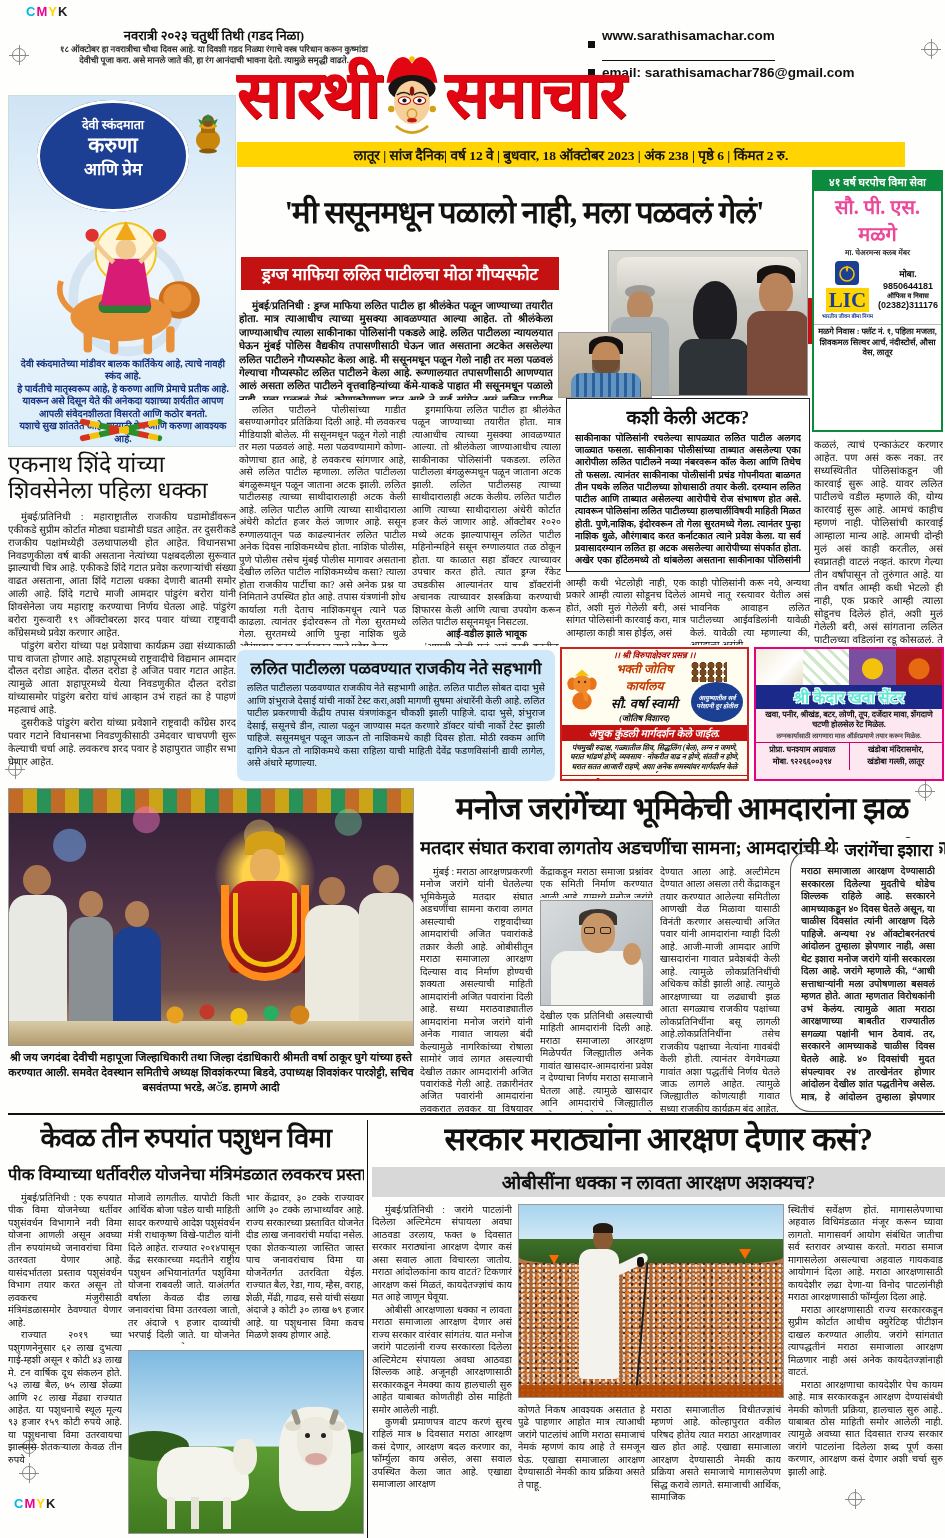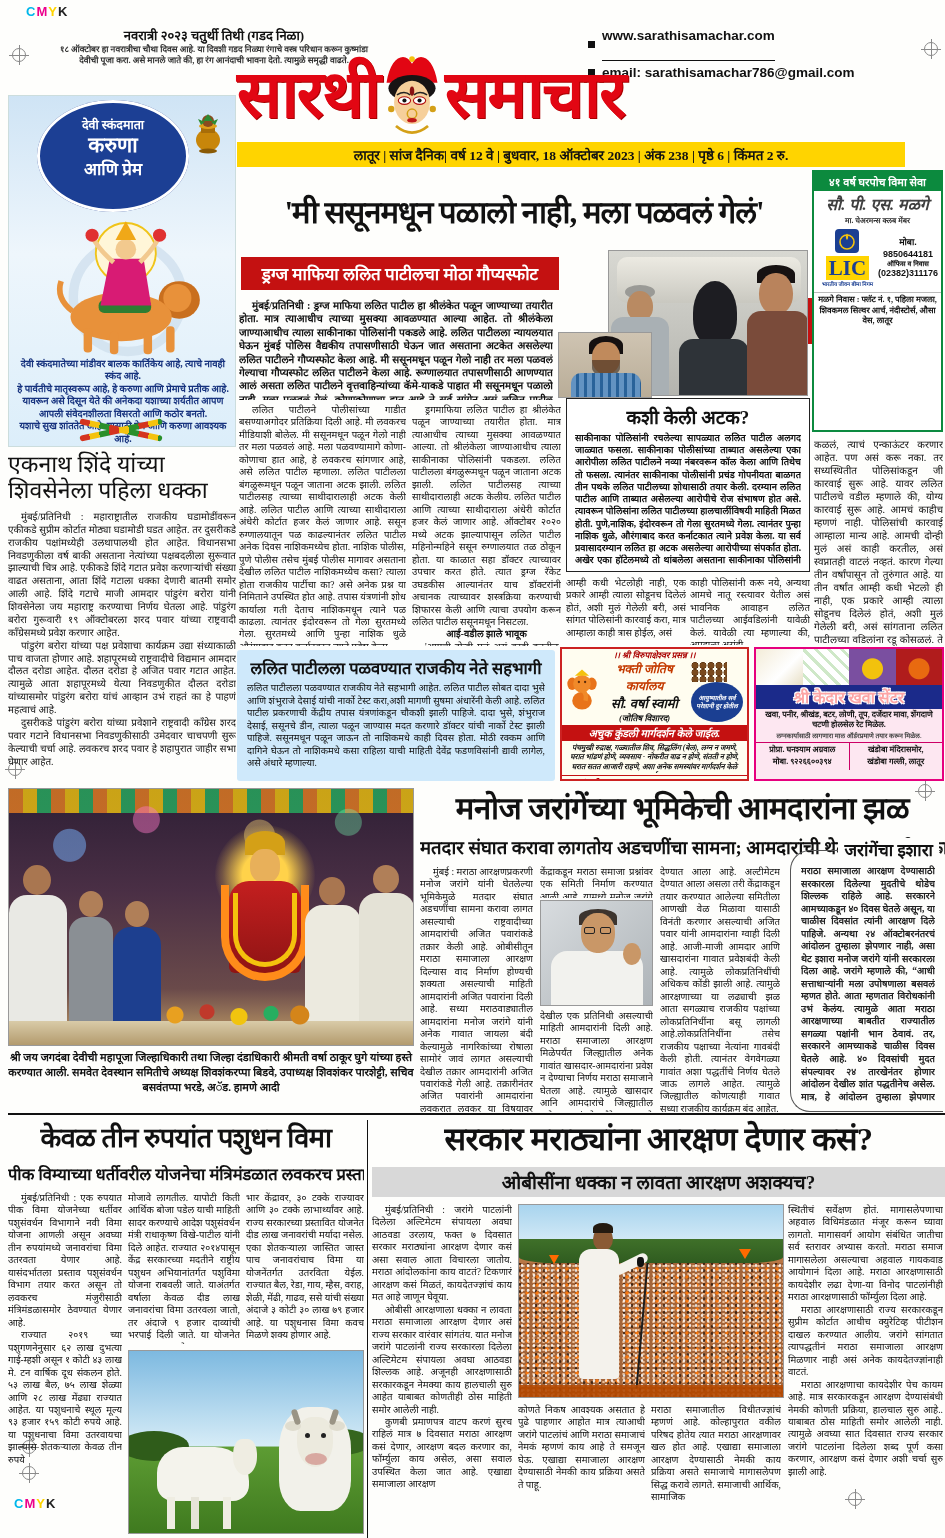--- a/index.html
+++ b/index.html
@@ -41,28 +41,28 @@
              font-size:9.6px;line-height:1.3;font-weight:bold;color:#16327e;}
   
   .hl-lead{font-weight:bold;font-size:31px;white-space:nowrap;display:flex;align-items:center;justify-content:center;letter-spacing:-1px;}
   .hl-sec{font-weight:bold;text-align:center;white-space:nowrap;letter-spacing:-0.5px;}
   .kicker{background:#c41111;color:#fff;font-weight:bold;font-size:17px;display:flex;align-items:center;justify-content:center;white-space:nowrap;overflow:hidden;}
   .graybar{background:#d8d8d8;display:flex;align-items:center;justify-content:center;font-weight:bold;font-size:19px;}
   .subhead-line{font-weight:bold;text-align:center;font-size:18.5px;white-space:nowrap;overflow:hidden;}
   .boxed{border:1.6px solid #222;background:#fff;padding:5px 8px;}
   .boxed .bt{font-size:19px;font-weight:bold;text-align:center;margin-bottom:2px;}
   .boxed .bb{font-size:9.4px;line-height:1.3;text-align:justify;font-weight:bold;}
-  .lightblue{background:#cfe9fb;padding:6px 10px;border-radius:3px;}
+  .lightblue{background:#cfe9fb;padding:6px 10px;border-radius:8px;}
   .lightblue .bt{font-size:16.5px;font-weight:bold;text-align:center;margin-bottom:3px;}
   .lightblue .bb{font-size:9.5px;line-height:1.32;text-align:justify;}
   .inline-sub{font-weight:bold;text-align:center;text-indent:0 !important;}
   
   .lic{border:2.5px solid #0c8a3e;background:#fff;overflow:hidden;text-align:center;}
   .lic .top{background:#0c8a3e;color:#fff;font-size:11px;font-weight:bold;padding:2px 0;}
-  .lic .name{color:#404040;font-size:16px;font-weight:bold;padding:2px 0 0;font-style:italic;}
+  .lic .name{color:#ec4899;font-size:20px;font-weight:bold;padding:2px 0 0;}
   .lic .desig{font-size:7.5px;font-weight:bold;color:#333;}
   .lic .logorow{display:flex;align-items:center;justify-content:space-around;padding:4px 3px;}
   .lic .licword{font-size:21px;font-weight:bold;color:#1b3f92;background:#ffd400;padding:0 3px;line-height:1.1;}
   .lic .tiny{font-size:5.5px;color:#1b3f92;font-weight:bold;}
   .lic .nums{font-family:"Liberation Sans",sans-serif;font-size:9px;font-weight:bold;line-height:1.25;}
   .lic .addr{font-size:8.2px;font-weight:bold;line-height:1.3;padding:2px 4px;border-top:1px solid #bbb;}
   
   .jyo{border:2px solid #cc2222;background:#fffdf0;overflow:hidden;text-align:center;}
   .jyo .bless{font-size:8.5px;font-weight:bold;color:#a00;}
   .jyo .mid{display:flex;align-items:center;justify-content:space-between;padding:0 4px;}
@@ -76,21 +76,21 @@
   .jyo .contact{border-top:1.5px solid #c41111;margin-top:2px;color:#a00;font-size:11px;font-weight:bold;}
   .rudra{width:36px;height:20px;background-image:radial-gradient(circle,#7a4a1e 0 2.6px,#5a3312 3.2px,transparent 3.8px);background-size:8px 7px;}
   
   .khv{border:2px solid #e6007e;background:#fde7f1;overflow:hidden;text-align:center;}
   .khv .strip{display:flex;height:36px;}
   .khv .strip div{flex:1;}
   .khv .t1{background:linear-gradient(135deg,#f3ecd8,#fff 60%,#e8dfc5);}
   .khv .t2{background:repeating-linear-gradient(45deg,#fff 0 6px,#cfe8c8 6px 9px),#4c8a3c;}
   .khv .t3{background:radial-gradient(circle at 50% 55%,#f2c20d 0 10px,#7a4fa0 11px);}
   .khv .t4{background:radial-gradient(circle at 50% 55%,#e86a10 0 10px,#b01c1c 11px);}
-  .khv .title{background:#1b2a8a;color:#fca5a5;font-size:16px;font-weight:bold;
+  .khv .title{background:#1b2a8a;color:#5eead4;font-size:16px;font-weight:bold;
               text-shadow:-1px -1px 0 #fff,1px -1px 0 #fff,-1px 1px 0 #fff,1px 1px 0 #fff;padding:1px 0;}
   .khv .l1{font-size:8px;font-weight:bold;line-height:1.25;padding:1px 3px;}
   .khv .l2{font-size:6.6px;font-weight:bold;color:#444;}
   .khv .foot{display:flex;border-top:1px solid #c06;margin-top:2px;font-size:8px;font-weight:bold;}
   .khv .foot div{flex:1;padding:1px 2px;line-height:1.3;}
   .khv .foot .lft{border-right:1px solid #c06;}
   
   .ishara{border:1.6px solid #555;border-right:none;border-radius:20px 0 0 20px;padding:14px 8px 6px 10px;}
   .ishara-title{position:absolute;top:-13px;right:4px;background:#fefefc;padding:0 6px;font-size:17px;font-weight:bold;white-space:nowrap;}
   .ishara-body{font-size:9.5px;line-height:1.32;text-align:justify;font-weight:bold;color:#222;overflow:hidden;height:238px;}

